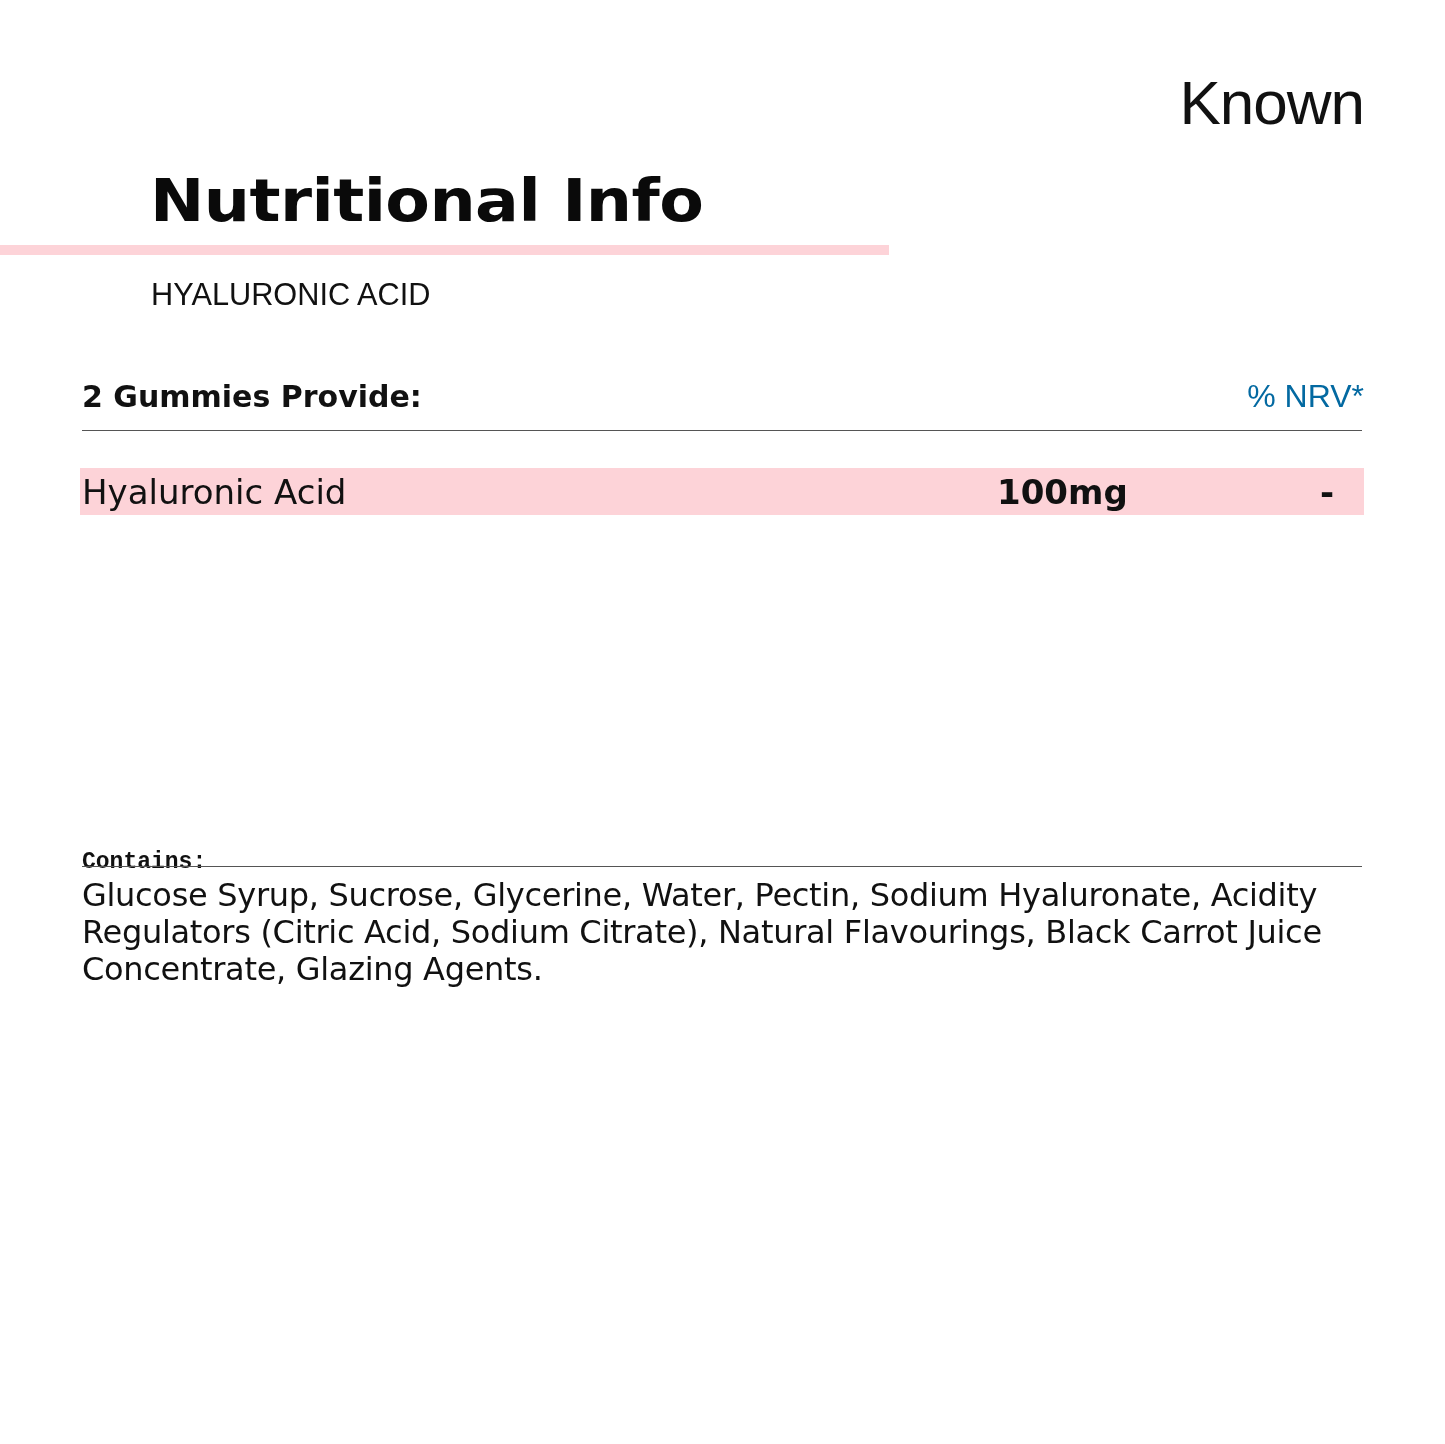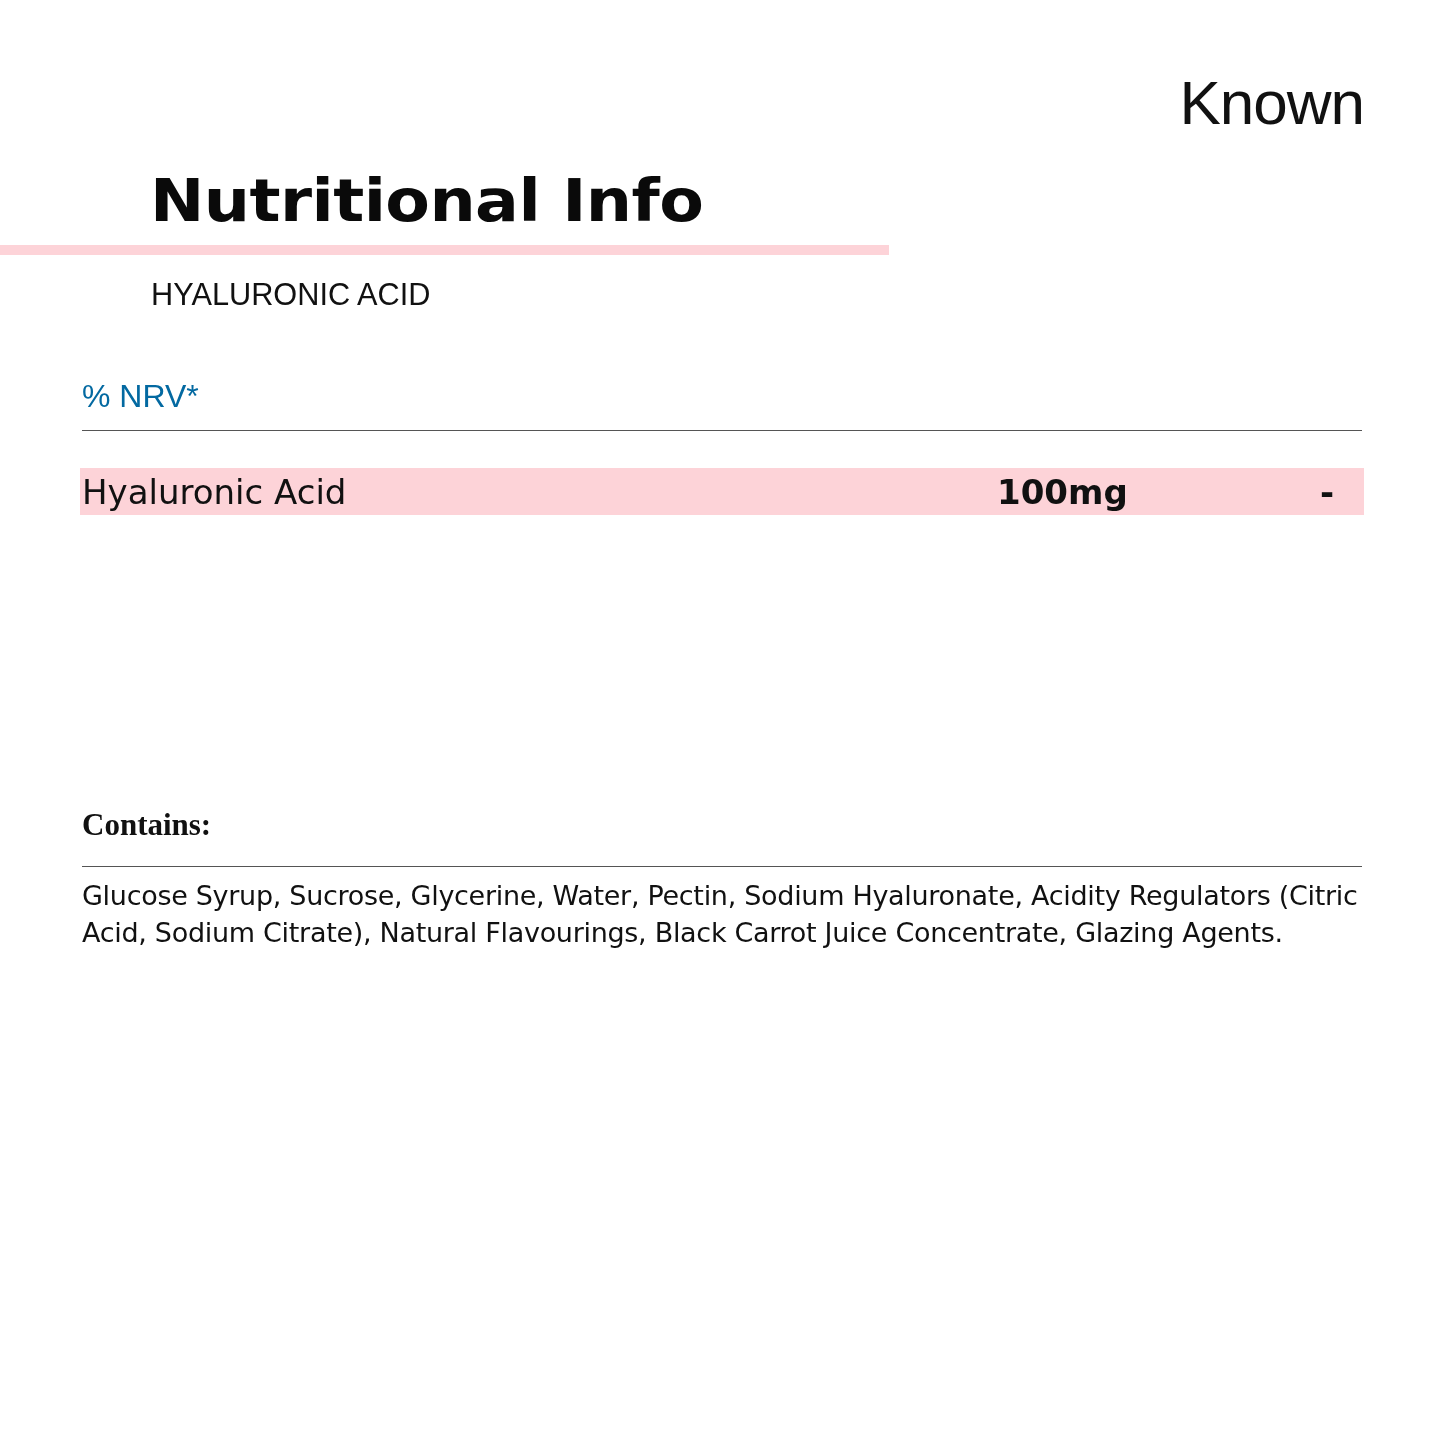--- a/index.html
+++ b/index.html
@@ -66,42 +66,43 @@
       position: absolute; left: 917px; top: 4px;
       font-family: "DejaVu Sans", sans-serif;
       font-size: 34px; font-weight: 700; color: #111;
     }
     .nutrient-nrv {
       position: absolute; right: 30px; top: 4px;
       font-family: "DejaVu Sans", sans-serif;
       font-size: 34px; font-weight: 700; color: #111;
     }
     .contains-label {
-      position: absolute; left: 82px; top: 807px;
-      font-family: Liberation Serif, serif;
-      font-size: 31px; font-weight: 700; color: #111;
+      position: absolute; left: 82px; top: 849px;
+      font-family: Liberation Mono, monospace;
+      font-size: 23px; font-weight: 700; color: #111;
     }
     .ingredients {
       position: absolute; left: 82px; top: 877px; width: 1290px;
       font-family: "DejaVu Sans", sans-serif;
-      font-size: 27px; font-weight: 400; color: #111;
+      font-size: 32px; font-weight: 400; color: #111;
       line-height: 37px;
       letter-spacing: -0.3px;
     }
   </style>
 </head>
 <body>
 
 <div class="brand">Known</div>
 
 <div class="title">Nutritional Info</div>
 <div class="title-band"></div>
 <div class="subtitle">HYALURONIC ACID</div>
 
 <div class="provide-header">
+  <span class="provide-label">2 Gummies Provide:</span>
   <span class="nrv-label">% NRV*</span>
 </div>
 <div class="rule rule-1"></div>
 
 <div class="nutrient-row">
   <span class="nutrient-name">Hyaluronic Acid</span>
   <span class="nutrient-amount">100mg</span>
   <span class="nutrient-nrv">-</span>
 </div>
 

